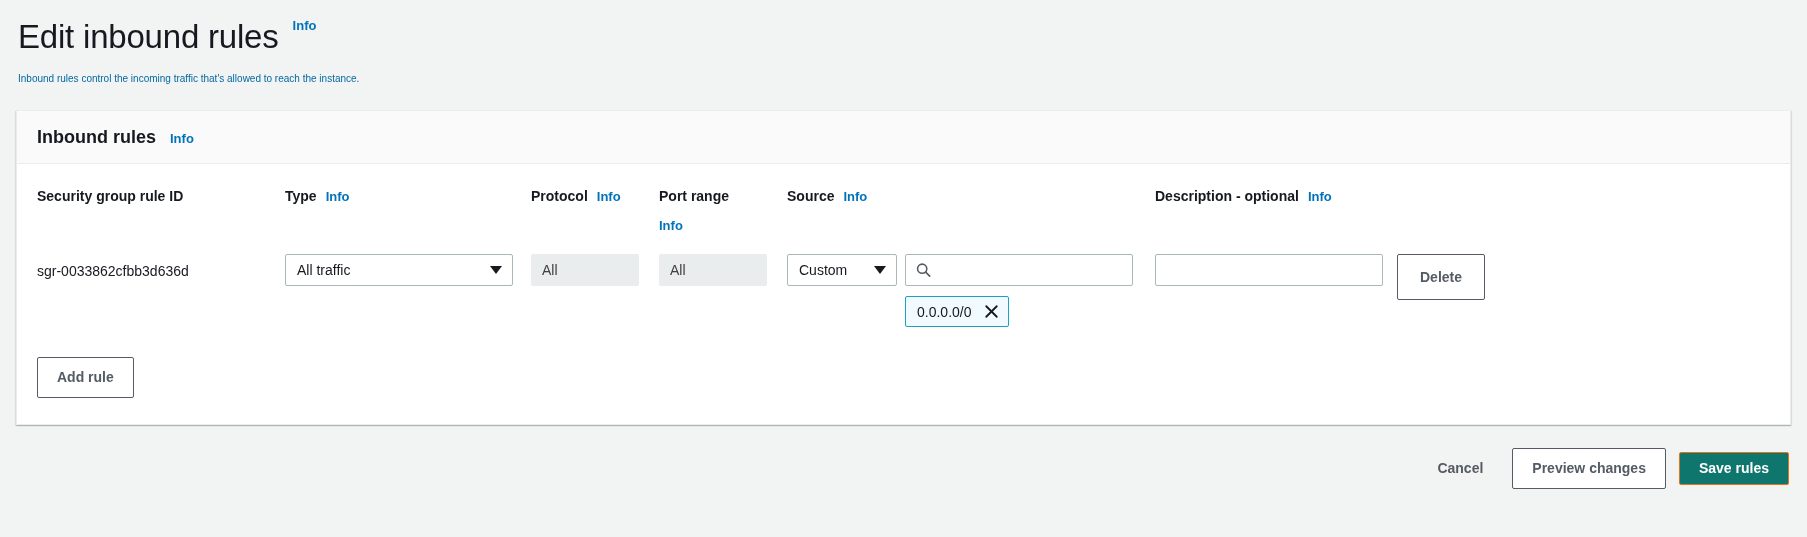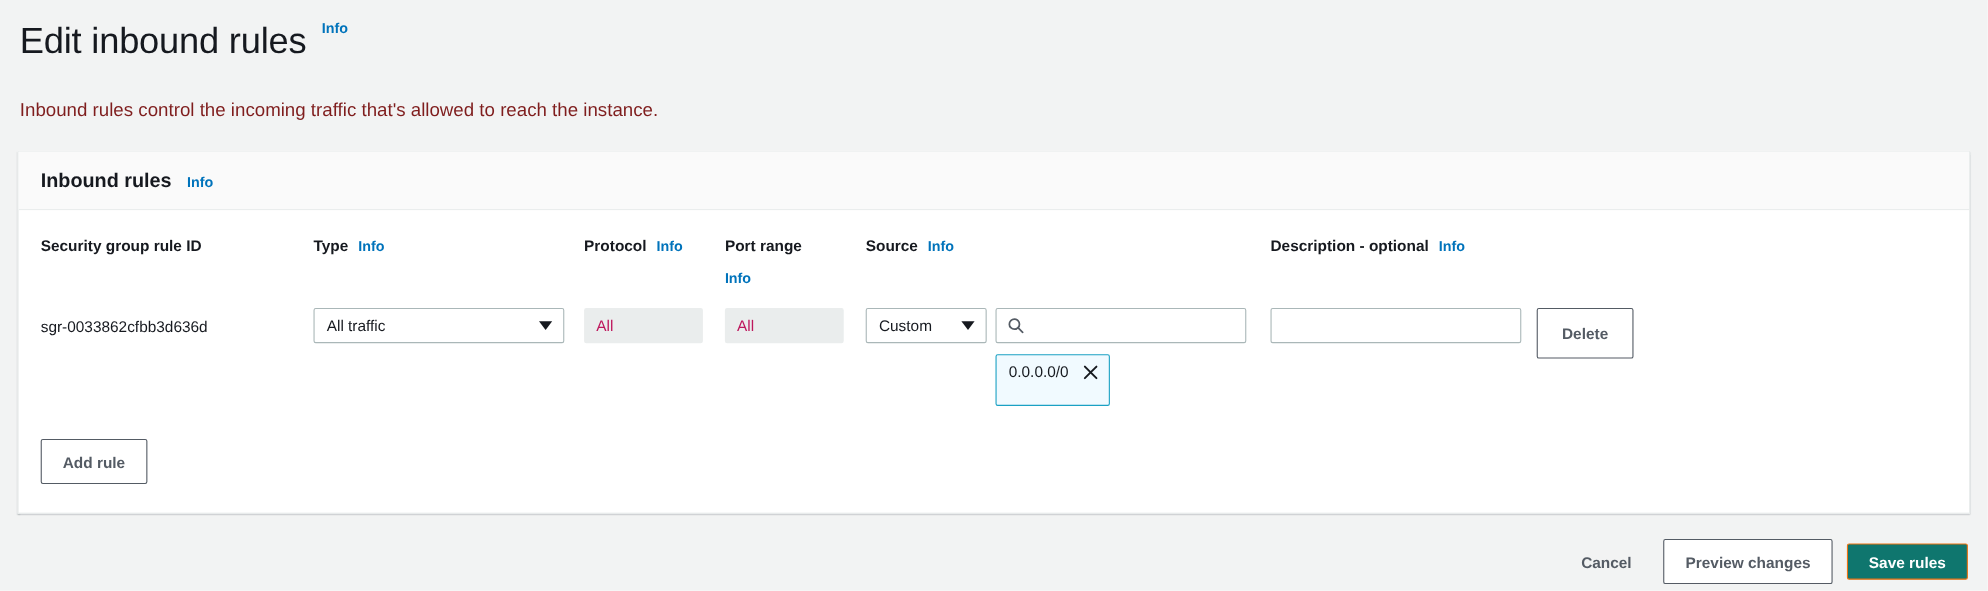--- a/index.html
+++ b/index.html
@@ -34,23 +34,23 @@
   }
   .info-link {
     color: #0073bb;
     font-size: 13px;
     font-weight: 700;
     text-decoration: none;
     cursor: pointer;
     white-space: nowrap;
   }
   .page-desc {
-    margin-top: 32px;
-    font-size: 17px;
-    color: #7f1d1d;
+    margin-top: 16px;
+    font-size: 10px;
+    color: #0369a1;
     line-height: 1.45;
   }
 
   
   .card {
     margin: 24px 16px 0 16px;
     background: #ffffff;
     border: 1px solid #eaeded;
     box-shadow: 0 1px 1px 0 rgba(0,28,36,.15), 1px 1px 1px 0 rgba(0,28,36,.08), -1px 1px 1px 0 rgba(0,28,36,.08);
   }
@@ -146,21 +146,21 @@
     display: flex;
     align-items: center;
     font-family: "Liberation Sans", sans-serif;
     outline: none;
   }
   .input-box.disabled {
     background: #eaeded;
     border-color: #eaeded;
     color: #879596;
   }
-  .input-box.disabled .ph { color: #be185d; }
+  .input-box.disabled .ph { color: #404040; }
   .input-proto { width: 108px; }
   .input-port  { width: 108px; }
   .input-desc  { width: 228px; }
 
   .search-wrap {
     position: relative;
     width: 228px;
   }
   .search-box {
     width: 228px;
@@ -184,21 +184,21 @@
     pointer-events: none;
   }
   .token {
     display: inline-flex;
     align-items: center;
     gap: 12px;
     margin-top: 10px;
     background: #f1faff;
     border: 1px solid #1ba1c4;
     border-radius: 2px;
-    padding: 5px 9px 20px 11px;
+    padding: 5px 9px 4px 11px;
     font-size: 14px;
     color: #16191f;
     height: 20px;
     box-sizing: content-box;
     cursor: default;
   }
   .token-dismiss {
     width: 15px;
     height: 15px;
     cursor: pointer;

